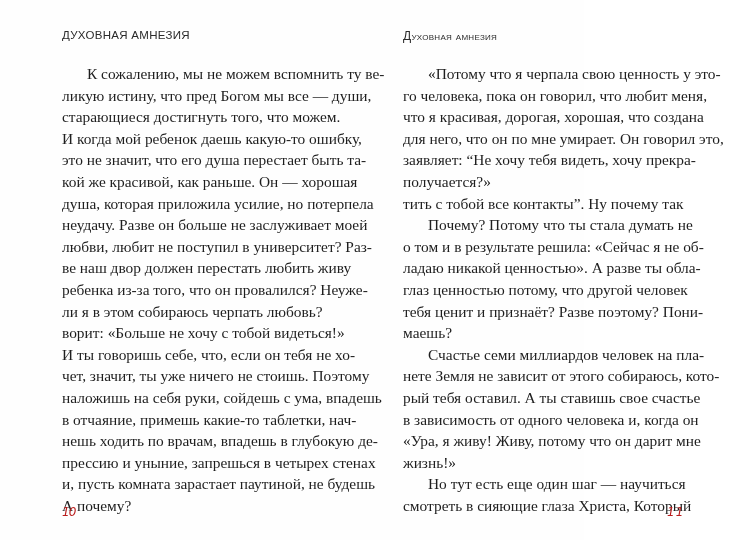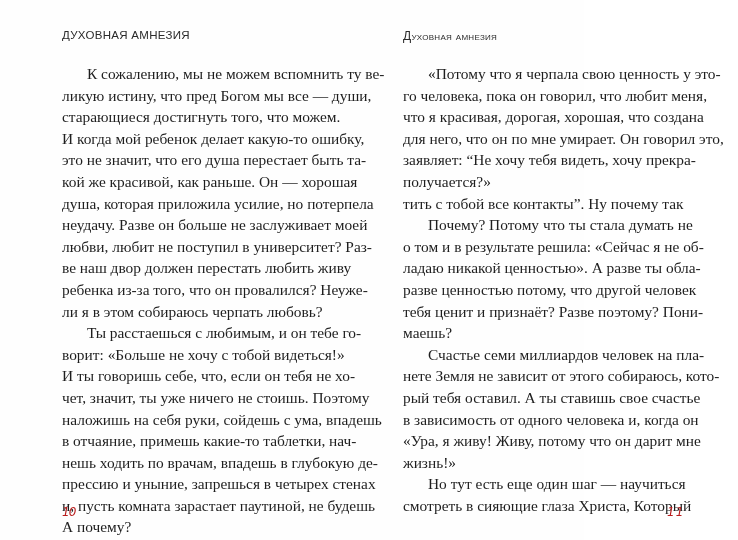--- a/index.html
+++ b/index.html
@@ -40,30 +40,29 @@
 </head>
 <body>
 
 <div class="spread">
   <div class="page page-left">
     <div class="running-head">ДУХОВНАЯ АМНЕЗИЯ</div>
     <div class="body-text">
       <span class="line indent">К сожалению, мы не можем вспомнить ту ве-</span>
       <span class="line">ликую истину, что пред Богом мы все — души,</span>
       <span class="line">старающиеся достигнуть того, что можем.</span>
-      <span class="line">И когда мой ребенок делает какую-то ошибку,</span>
+      <span class="line">И когда мой ребенок даешь какую-то ошибку,</span>
       <span class="line">это не значит, что его душа перестает быть та-</span>
       <span class="line">кой же красивой, как раньше. Он — хорошая</span>
       <span class="line">душа, которая приложила усилие, но потерпела</span>
       <span class="line">неудачу. Разве он больше не заслуживает моей</span>
       <span class="line">любви, любит не поступил в университет? Раз-</span>
       <span class="line">ве наш двор должен перестать любить живу</span>
       <span class="line">ребенка из-за того, что он провалился? Неуже-</span>
       <span class="line last">ли я в этом собираюсь черпать любовь?</span>
-      <span class="line indent">Ты расстаешься с любимым, и он тебе го-</span>
       <span class="line">ворит: «Больше не хочу с тобой видеться!»</span>
       <span class="line">И ты говоришь себе, что, если он тебя не хо-</span>
       <span class="line">чет, значит, ты уже ничего не стоишь. Поэтому</span>
       <span class="line">наложишь на себя руки, сойдешь с ума, впадешь</span>
       <span class="line">в отчаяние, примешь какие-то таблетки, нач-</span>
       <span class="line">нешь ходить по врачам, впадешь в глубокую де-</span>
       <span class="line">прессию и уныние, запрешься в четырех стенах</span>
       <span class="line">и, пусть комната зарастает паутиной, не будешь</span>
       <span class="line last">А почему?</span>
     </div>
@@ -76,21 +75,21 @@
       <span class="line indent">«Потому что я черпала свою ценность у это-</span>
       <span class="line">го человека, пока он говорил, что любит меня,</span>
       <span class="line">что я красивая, дорогая, хорошая, что создана</span>
       <span class="line">для него, что он по мне умирает. Он говорил это,</span>
       <span class="line">заявляет: “Не хочу тебя видеть, хочу прекра-</span>
       <span class="line last">получается?»</span>
       <span class="line">тить с тобой все контакты”. Ну почему так</span>
       <span class="line indent">Почему? Потому что ты стала думать не</span>
       <span class="line">о том и в результате решила: «Сейчас я не об-</span>
       <span class="line">ладаю никакой ценностью». А разве ты обла-</span>
-      <span class="line">разве ценностью потому, что другой человек</span>
+      <span class="line">глаз ценностью потому, что другой человек</span>
       <span class="line">тебя ценит и признаёт? Разве поэтому? Пони-</span>
       <span class="line last">маешь?</span>
       <span class="line indent">Счастье семи миллиардов человек на пла-</span>
       <span class="line">нете Земля не зависит от этого собираюсь, кото-</span>
       <span class="line">рый тебя оставил. А ты ставишь свое счастье</span>
       <span class="line">в зависимость от одного человека и, когда он</span>
       <span class="line">«Ура, я живу! Живу, потому что он дарит мне</span>
       <span class="line last">жизнь!»</span>
       <span class="line indent">Но тут есть еще один шаг — научиться</span>
       <span class="line">смотреть в сияющие глаза Христа, Который</span>

